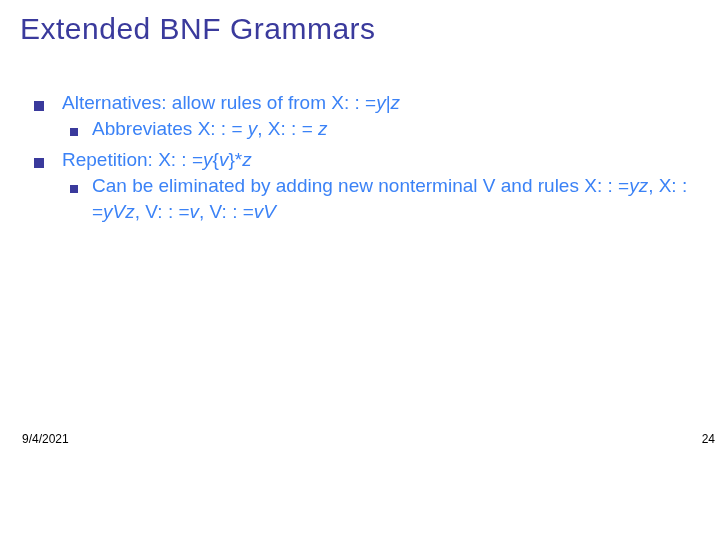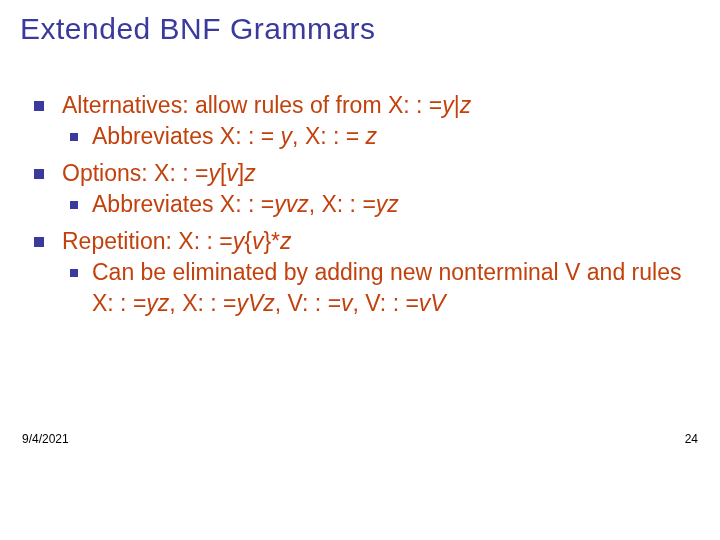--- a/index.html
+++ b/index.html
@@ -27,23 +27,23 @@
     font-size: 30px;
     color: #3a3a9c;
     font-weight: 400;
     letter-spacing: 0.5px;
   }
   .body {
     position: absolute;
     top: 90px;
     left: 28px;
     right: 28px;
-    font-size: 23px;
+    font-size: 19px;
     line-height: 1.35;
-    color: #c2410c;
+    color: #3b82f6;
   }
   ul.top {
     list-style: none;
     margin: 0;
     padding: 0;
   }
   ul.top > li {
     position: relative;
     padding-left: 34px;
     margin-bottom: 6px;
@@ -81,21 +81,21 @@
     position: absolute;
     bottom: 12px;
     left: 22px;
     font-size: 12px;
     color: #000;
     margin-top: 16px;
   }
   .footer-num {
     position: absolute;
     bottom: 12px;
-    right: 22px;
+    right: 5px;
     font-size: 12px;
     color: #000;
   }
 </style>
 </head>
 <body>
 
 <div class="slide">
 
   <div class="title">Extended BNF Grammars</div>
@@ -105,28 +105,20 @@
 
       <li>
         <span>Alternatives: allow rules of from </span><span>X: : =</span><span class="i">y</span><span>|</span><span class="i">z</span>
         <ul class="sub">
           <li>
             <span>Abbreviates  </span><span>X: : = </span><span class="i">y</span><span>, </span><span>X: : = </span><span class="i">z</span>
           </li>
         </ul>
       </li>
 
-      <li>
-        <span>Options:  </span><span>X: : =</span><span class="i">y</span><span>[</span><span class="i">v</span><span>]</span><span class="i">z</span>
-        <ul class="sub">
-          <li>
-            <span>Abbreviates </span><span>X: : =</span><span class="i">yvz</span><span>, </span><span>X: : =</span><span class="i">yz</span>
-          </li>
-        </ul>
-      </li>
 
       <li>
         <span>Repetition: </span><span>X: : =</span><span class="i">y</span><span>{</span><span class="i">v</span><span>}*</span><span class="i">z</span>
         <ul class="sub">
           <li>
             <span>Can be eliminated by adding new nonterminal </span><span>V</span><span> and rules </span><span>X: : =</span><span class="i">yz</span><span>, </span><span>X: : =</span><span class="i">yVz</span><span>, </span><span>V: : =</span><span class="i">v</span><span>, </span><span>V: : =</span><span class="i">vV</span>
           </li>
         </ul>
       </li>
 

